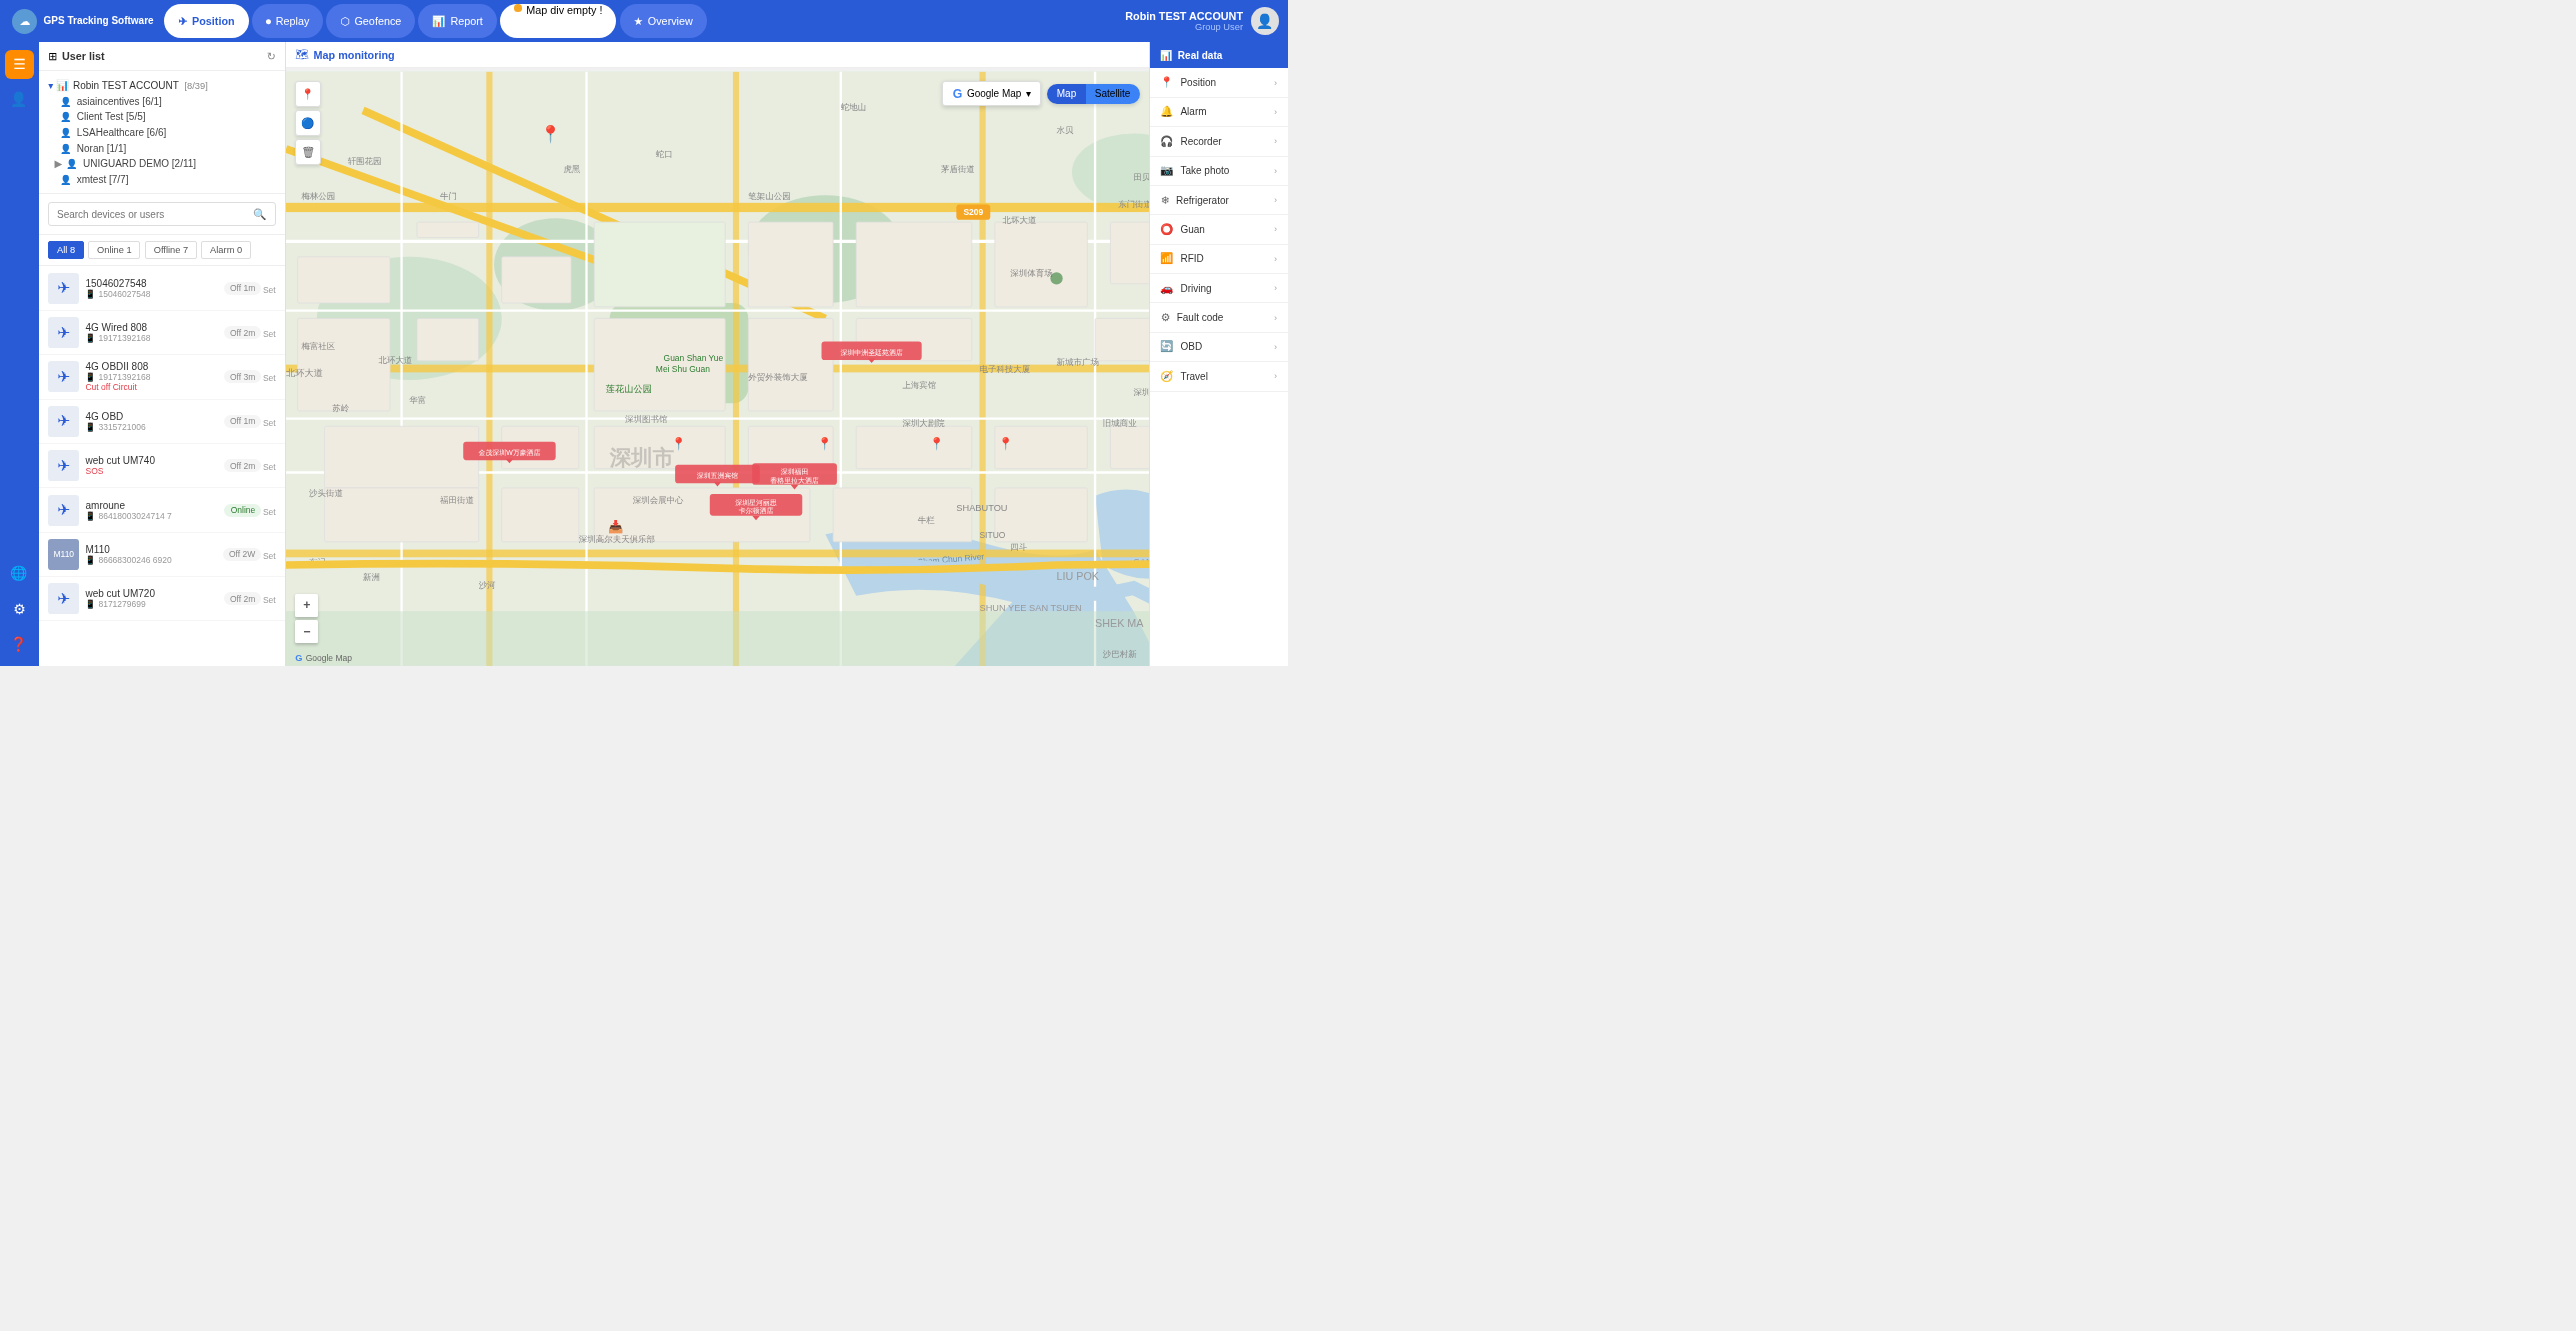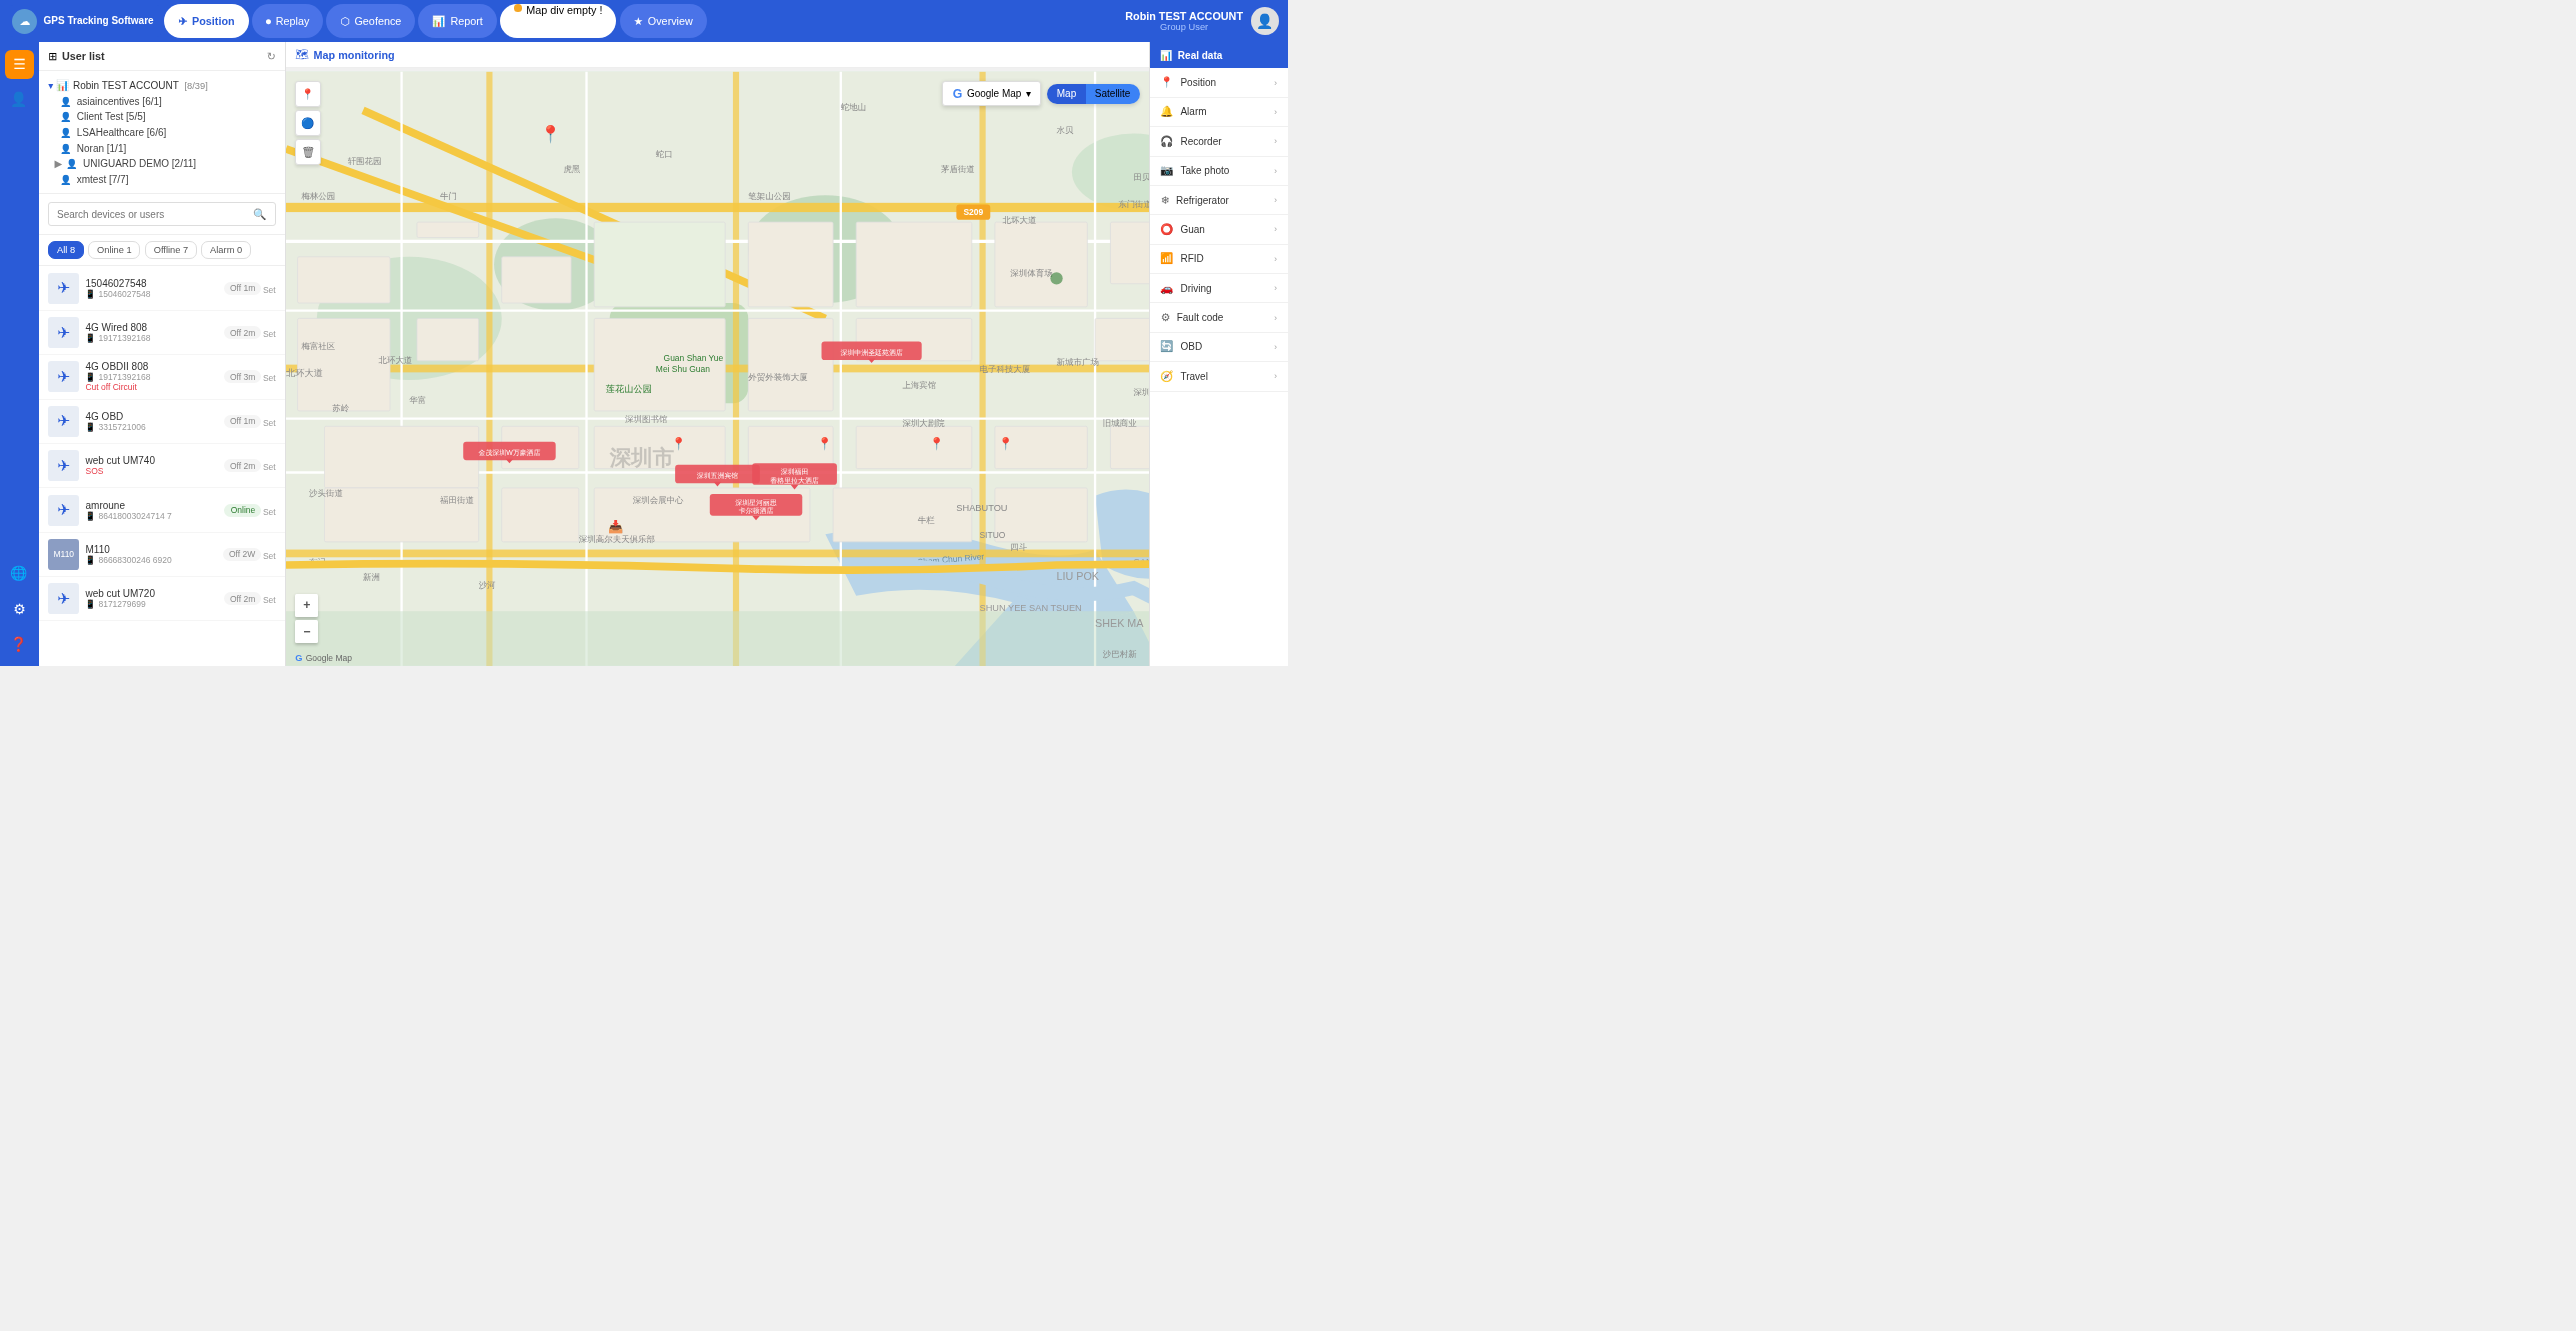--- a/index.html
+++ b/index.html
@@ -63,21 +63,21 @@
     .map-empty-dot { width: 7.7px; height: 7.7px; background: #f5a623; border-radius: 50%; }
 
     .nav-spacer { flex: 1; }
 
     .user-info {
       display: flex; align-items: center; gap: 7.7px;
       color: white;
     }
     .user-text { text-align: right; }
     .user-name { font-size: 10.8px; font-weight: bold; }
-    .user-role { font-size: 9.3px; color: #a8c4ff; text-align: center; }
+    .user-role { font-size: 9.3px; color: #a8c4ff; }
     .avatar {
       width: 28px; height: 28px; background: #e0e0e0; border-radius: 50%;
       display: flex; align-items: center; justify-content: center;
       font-size: 14px;
     }
 
     
     .main-layout {
       display: flex;
       height: calc(666px - 42px);
@@ -154,21 +154,21 @@
     .search-box .search-icon { color: #aaa; font-size: 10.8px; cursor: pointer; }
 
     
     .filter-tabs {
       display: flex; gap: 4.6px;
       padding: 6.2px 9.3px;
       border-bottom: 0.8px solid #eee;
     }
     .filter-tab {
       padding: 3.1px 7.7px;
-      border-radius: 7px;
+      border-radius: 2px;
       font-size: 9.3px;
       cursor: pointer;
       border: 0.8px solid #ddd;
       background: white; color: #555;
     }
     .filter-tab.active {
       background: #2a5bd7; color: white; border-color: #2a5bd7;
     }
 
     

